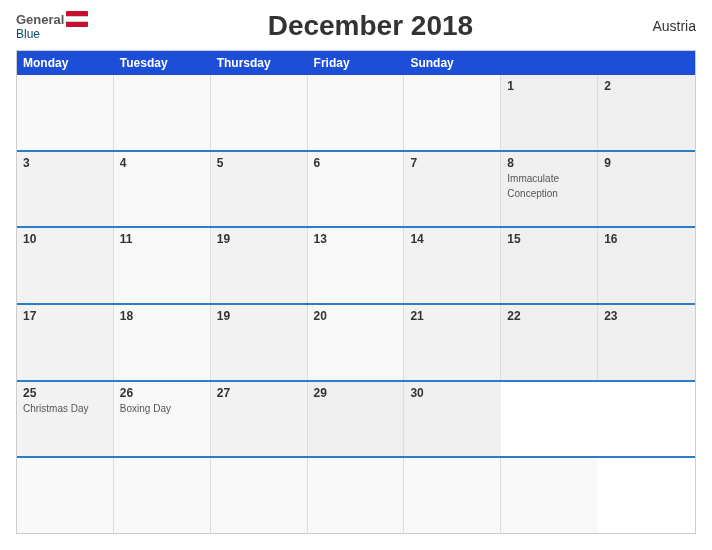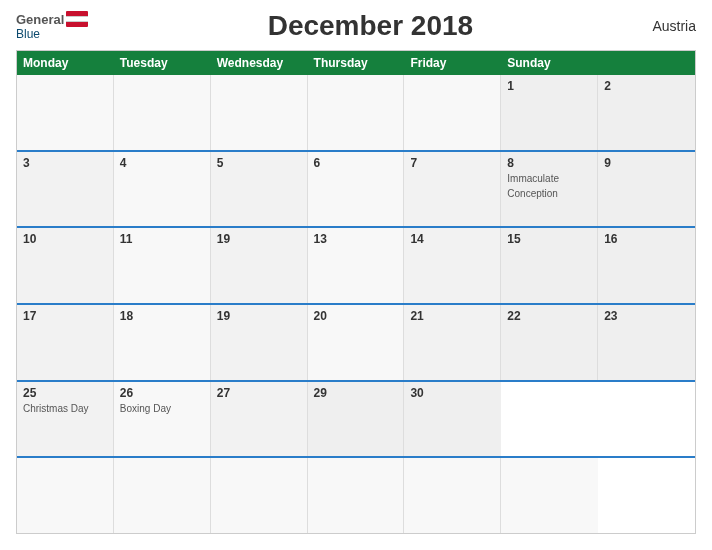--- a/index.html
+++ b/index.html
@@ -63,21 +63,21 @@
     }
     .calendar {
       flex: 1;
       display: flex;
       flex-direction: column;
       border: 1px solid #ccc;
     }
     .cal-header-row {
       display: grid;
       grid-template-columns: repeat(7, 1fr);
-      background: #15803d;
+      background: #1d4ed8;
     }
     .cal-header-cell {
       color: #fff;
       font-size: 12px;
       font-weight: bold;
       padding: 5px 6px;
       text-align: left;
     }
     .cal-body {
       flex: 1;
@@ -144,21 +144,20 @@
       </div>
     </div>
     <div class="month-title">December 2018</div>
     <div class="country">Austria</div>
   </div>
 
   <div class="calendar">
     <div class="cal-header-row">
       <div class="cal-header-cell">Monday</div>
       <div class="cal-header-cell">Tuesday</div>
-      <div class="cal-header-cell">Wednesday</div>
       <div class="cal-header-cell">Thursday</div>
       <div class="cal-header-cell">Friday</div>
       <div class="cal-header-cell">Sunday</div>
     </div>
     <div class="cal-body" id="cal-body">
         <div class="cal-row">
           <div class="cal-cell empty"></div>
           <div class="cal-cell empty"></div>
           <div class="cal-cell empty"></div>
           <div class="cal-cell empty"></div>

